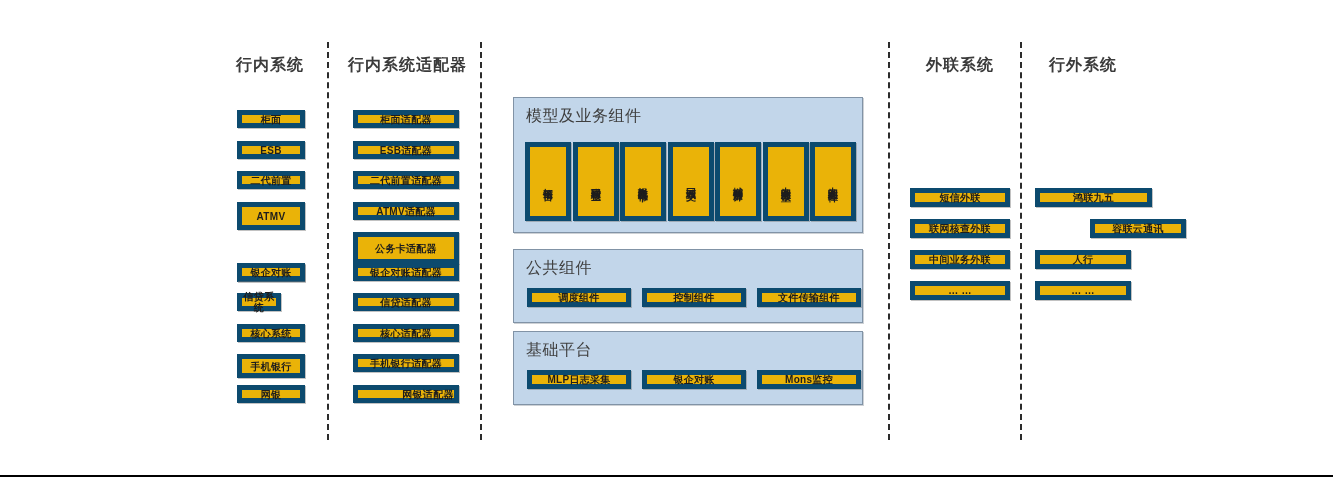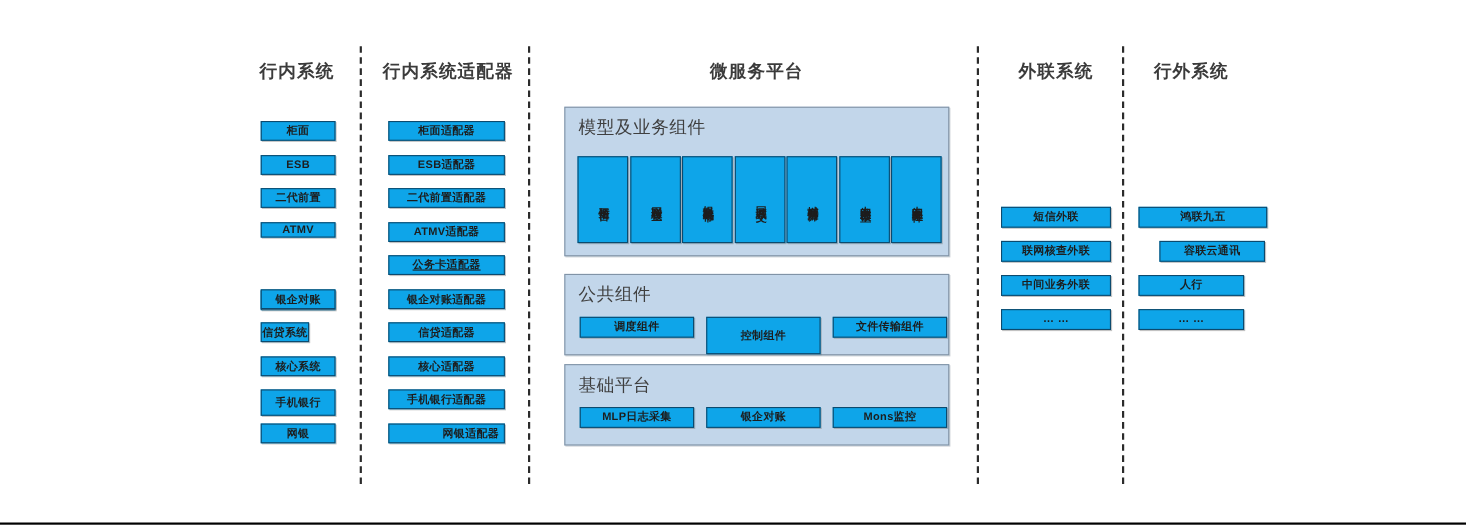--- a/index.html
+++ b/index.html
@@ -7,22 +7,22 @@
     width: 1333px; height: 483px;
     background: #ffffff;
     font-family: "Liberation Sans", "DejaVu Sans", sans-serif;
     overflow: hidden;
   }
   #canvas { position: relative; width: 1333px; height: 483px; background: #fff; }
 
   
   .node {
     position: absolute;
-    background: #0ea5e9;
-    border: 1px solid #0c4a6e;
+    background: #eab308;
+    border: 5px solid #0c4a6e;
     box-shadow: 1px 1px 0 rgba(120,120,120,0.45);
     display: flex;
     align-items: center;
     justify-content: center;
     color: #1d1d1d;
     font-size: 10px;
     font-weight: bold;
     letter-spacing: 0.3px;
     line-height: 1.1;
     text-align: center;
@@ -79,40 +79,39 @@
     border-top: 2px solid #000;
   }
 </style>
 </head>
 <body>
 
 <div id="canvas">
 
   <div class="col-header" style="left:215px; top:55px; width:110px;">行内系统</div>
   <div class="col-header" style="left:340px; top:55px; width:135px;">行内系统适配器</div>
-  <div class="col-header" style="left:513px; top:55px; width:350px;">微服务平台</div>
   <div class="col-header" style="left:905px; top:55px; width:110px;">外联系统</div>
   <div class="col-header" style="left:1028px; top:55px; width:110px;">行外系统</div>
 
   <div class="vsep" style="left:327px; top:42px; height:398px;"></div>
   <div class="vsep" style="left:480px; top:42px; height:398px;"></div>
   <div class="vsep" style="left:888px; top:42px; height:398px;"></div>
   <div class="vsep" style="left:1020px; top:42px; height:398px;"></div>
 
   <div id="col1">
       <div class="node" style="left:237px; top:110px; width:68px; height:18px;">
         <span>柜面</span>
       </div>
       <div class="node" style="left:237px; top:141px; width:68px; height:18px;">
         <span>ESB</span>
       </div>
       <div class="node" style="left:237px; top:171px; width:68px; height:18px;">
         <span>二代前置</span>
       </div>
-      <div class="node" style="left:237px; top:202px; width:68px; height:14px;">
+      <div class="node" style="left:237px; top:202px; width:68px; height:28px;">
         <span>ATMV</span>
       </div>
       <div class="node" style="left:237px; top:232px; width:68px; height:18px;margin-top:32px;">
         <span>公务卡</span>
       </div>
       <div class="node" style="left:237px; top:263px; width:68px; height:18px;">
         <span>银企对账</span>
       </div>
       <div class="node" style="left:237px; top:293px; width:44px; height:18px;">
         <span>信贷系统</span>
@@ -134,21 +133,21 @@
       </div>
       <div class="node" style="left:353px; top:141px; width:106px; height:18px;">
         <span>ESB适配器</span>
       </div>
       <div class="node" style="left:353px; top:171px; width:106px; height:18px;">
         <span>二代前置适配器</span>
       </div>
       <div class="node" style="left:353px; top:202px; width:106px; height:18px;">
         <span>ATMV适配器</span>
       </div>
-      <div class="node" style="left:353px; top:232px; width:106px; height:18px;text-decoration:underline;">
+      <div class="node" style="left:353px; top:232px; width:106px; height:32px;">
         <span>公务卡适配器</span>
       </div>
       <div class="node" style="left:353px; top:263px; width:106px; height:18px;">
         <span>银企对账适配器</span>
       </div>
       <div class="node" style="left:353px; top:293px; width:106px; height:18px;">
         <span>信贷适配器</span>
       </div>
       <div class="node" style="left:353px; top:324px; width:106px; height:18px;">
         <span>核心适配器</span>
@@ -187,21 +186,21 @@
         </div>
       </div>
   </div>
 
   <div class="panel" style="left:513px; top:249px; width:350px; height:74px;">
     <div class="panel-title">公共组件</div>
     <div id="panel2-items">
         <div class="node" style="left:13px; top:38px; width:104px; height:19px;">
           <span>调度组件</span>
         </div>
-        <div class="node" style="left:128px; top:38px; width:104px; height:34px;">
+        <div class="node" style="left:128px; top:38px; width:104px; height:19px;">
           <span>控制组件</span>
         </div>
         <div class="node" style="left:243px; top:38px; width:104px; height:19px;">
           <span>文件传输组件</span>
         </div>
       </div>
   </div>
 
   <div class="panel" style="left:513px; top:331px; width:350px; height:74px;">
     <div class="panel-title">基础平台</div>
@@ -230,21 +229,21 @@
       </div>
       <div class="node" style="left:910px; top:281px; width:100px; height:19px;">
         <span>… …</span>
       </div>
     </div>
 
   <div id="col5">
       <div class="node" style="left:1035px; top:188px; width:117px; height:19px;">
         <span>鸿联九五</span>
       </div>
-      <div class="node" style="left:1054px; top:219px; width:96px; height:19px;">
+      <div class="node" style="left:1090px; top:219px; width:96px; height:19px;">
         <span>容联云通讯</span>
       </div>
       <div class="node" style="left:1035px; top:250px; width:96px; height:19px;">
         <span>人行</span>
       </div>
       <div class="node" style="left:1035px; top:281px; width:96px; height:19px;">
         <span>… …</span>
       </div>
     </div>
 

